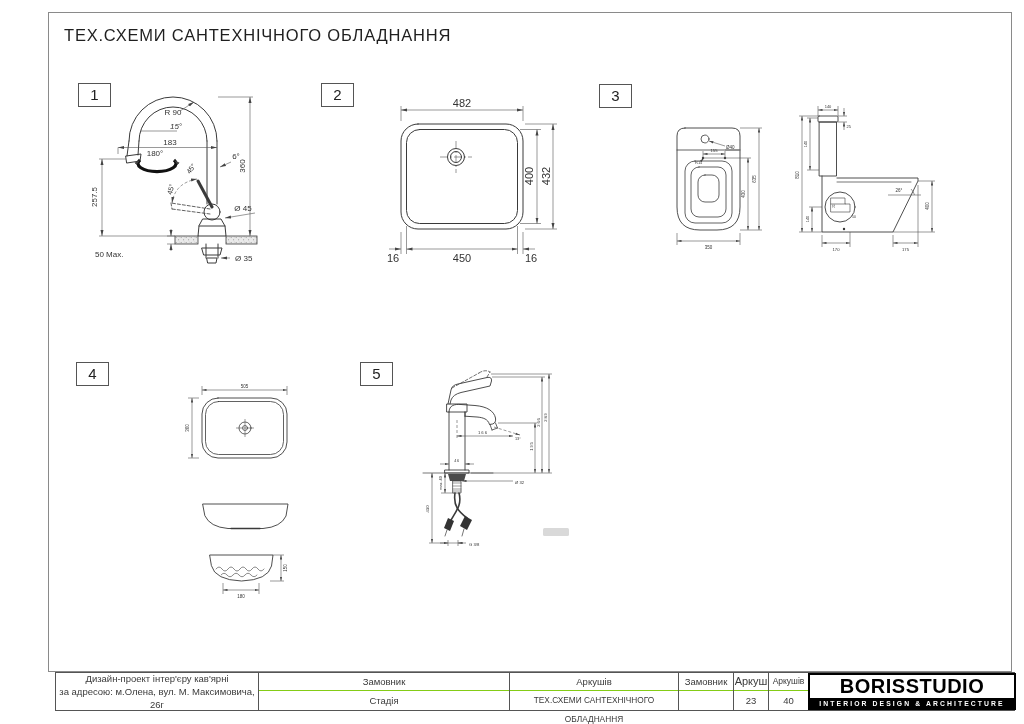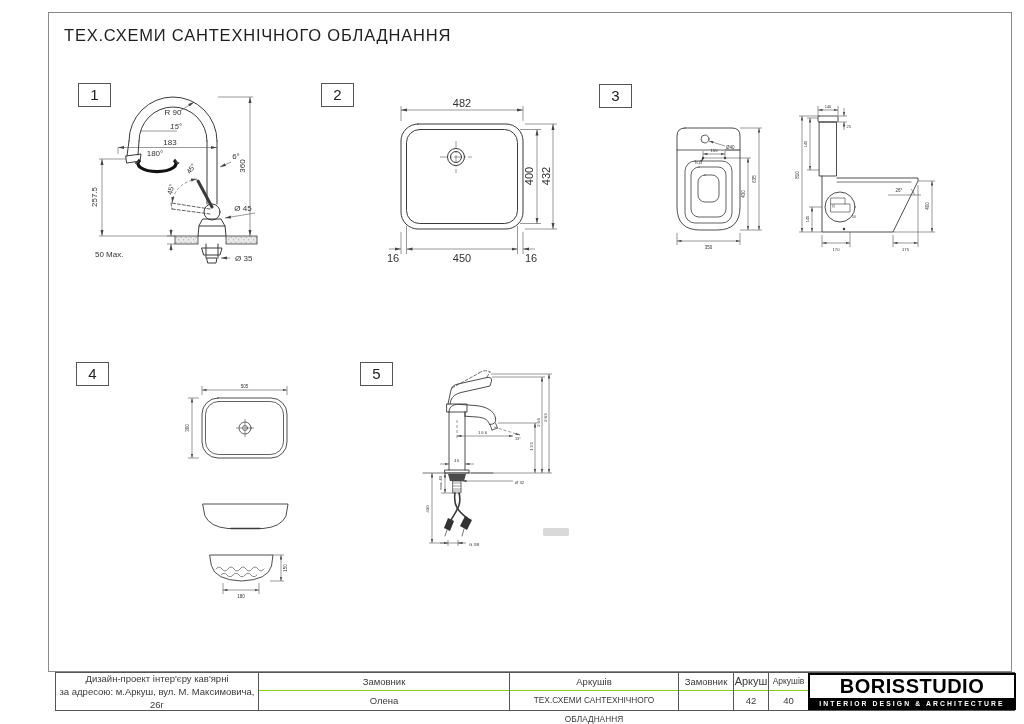--- a/index.html
+++ b/index.html
@@ -290,38 +290,38 @@
       <text font-size="3.8" text-anchor="middle" transform="rotate(-90 26.5 123)" x="26.5" y="123">max. 40</text>
       <text font-size="4.2" text-anchor="middle" transform="rotate(-90 13.5 149)" x="13.5" y="149">430</text>
       <text font-size="4.2" text-anchor="start" x="54" y="186">G 3/8</text>
     </g>
   </svg>
 
   <div class="tblock">
     <div class="tb-col first" style="left:0;width:202px">
       <div class="proj">
         <span>Дизайн-проект інтер'єру кав'ярні</span>
-        <span>за адресою: м.Аркуш, вул. М. Максимовича, 26г</span>
+        <span>за адресою: м.Олена, вул. М. Максимовича, 26г</span>
       </div>
     </div>
     <div class="tb-col" style="left:202px;width:251px">
       <div class="tb-h">Замовник</div>
-      <div class="tb-v">Олена</div>
+      <div class="tb-v">Стадія</div>
     </div>
     <div class="tb-col" style="left:453px;width:169px">
       <div class="tb-h">Аркушів</div>
       <div class="tb-v small">ТЕХ.СХЕМИ САНТЕХНІЧНОГО ОБЛАДНАННЯ</div>
     </div>
     <div class="tb-col" style="left:622px;width:55px">
       <div class="tb-h">Замовник</div>
       <div class="tb-v"></div>
     </div>
     <div class="tb-col" style="left:677px;width:35px">
       <div class="tb-h" style="font-size:11px">Аркуш</div>
-      <div class="tb-v">42</div>
+      <div class="tb-v">23</div>
     </div>
     <div class="tb-col" style="left:712px;width:40px">
       <div class="tb-h" style="font-size:8.5px">Аркушів</div>
       <div class="tb-v">40</div>
     </div>
     <div class="logo-col" style="left:752px;width:208px">
       <div class="logo-name">BORISSTUDIO</div>
       <div class="logo-bar">INTERIOR DESIGN &amp; ARCHITECTURE</div>
     </div>
   </div>

